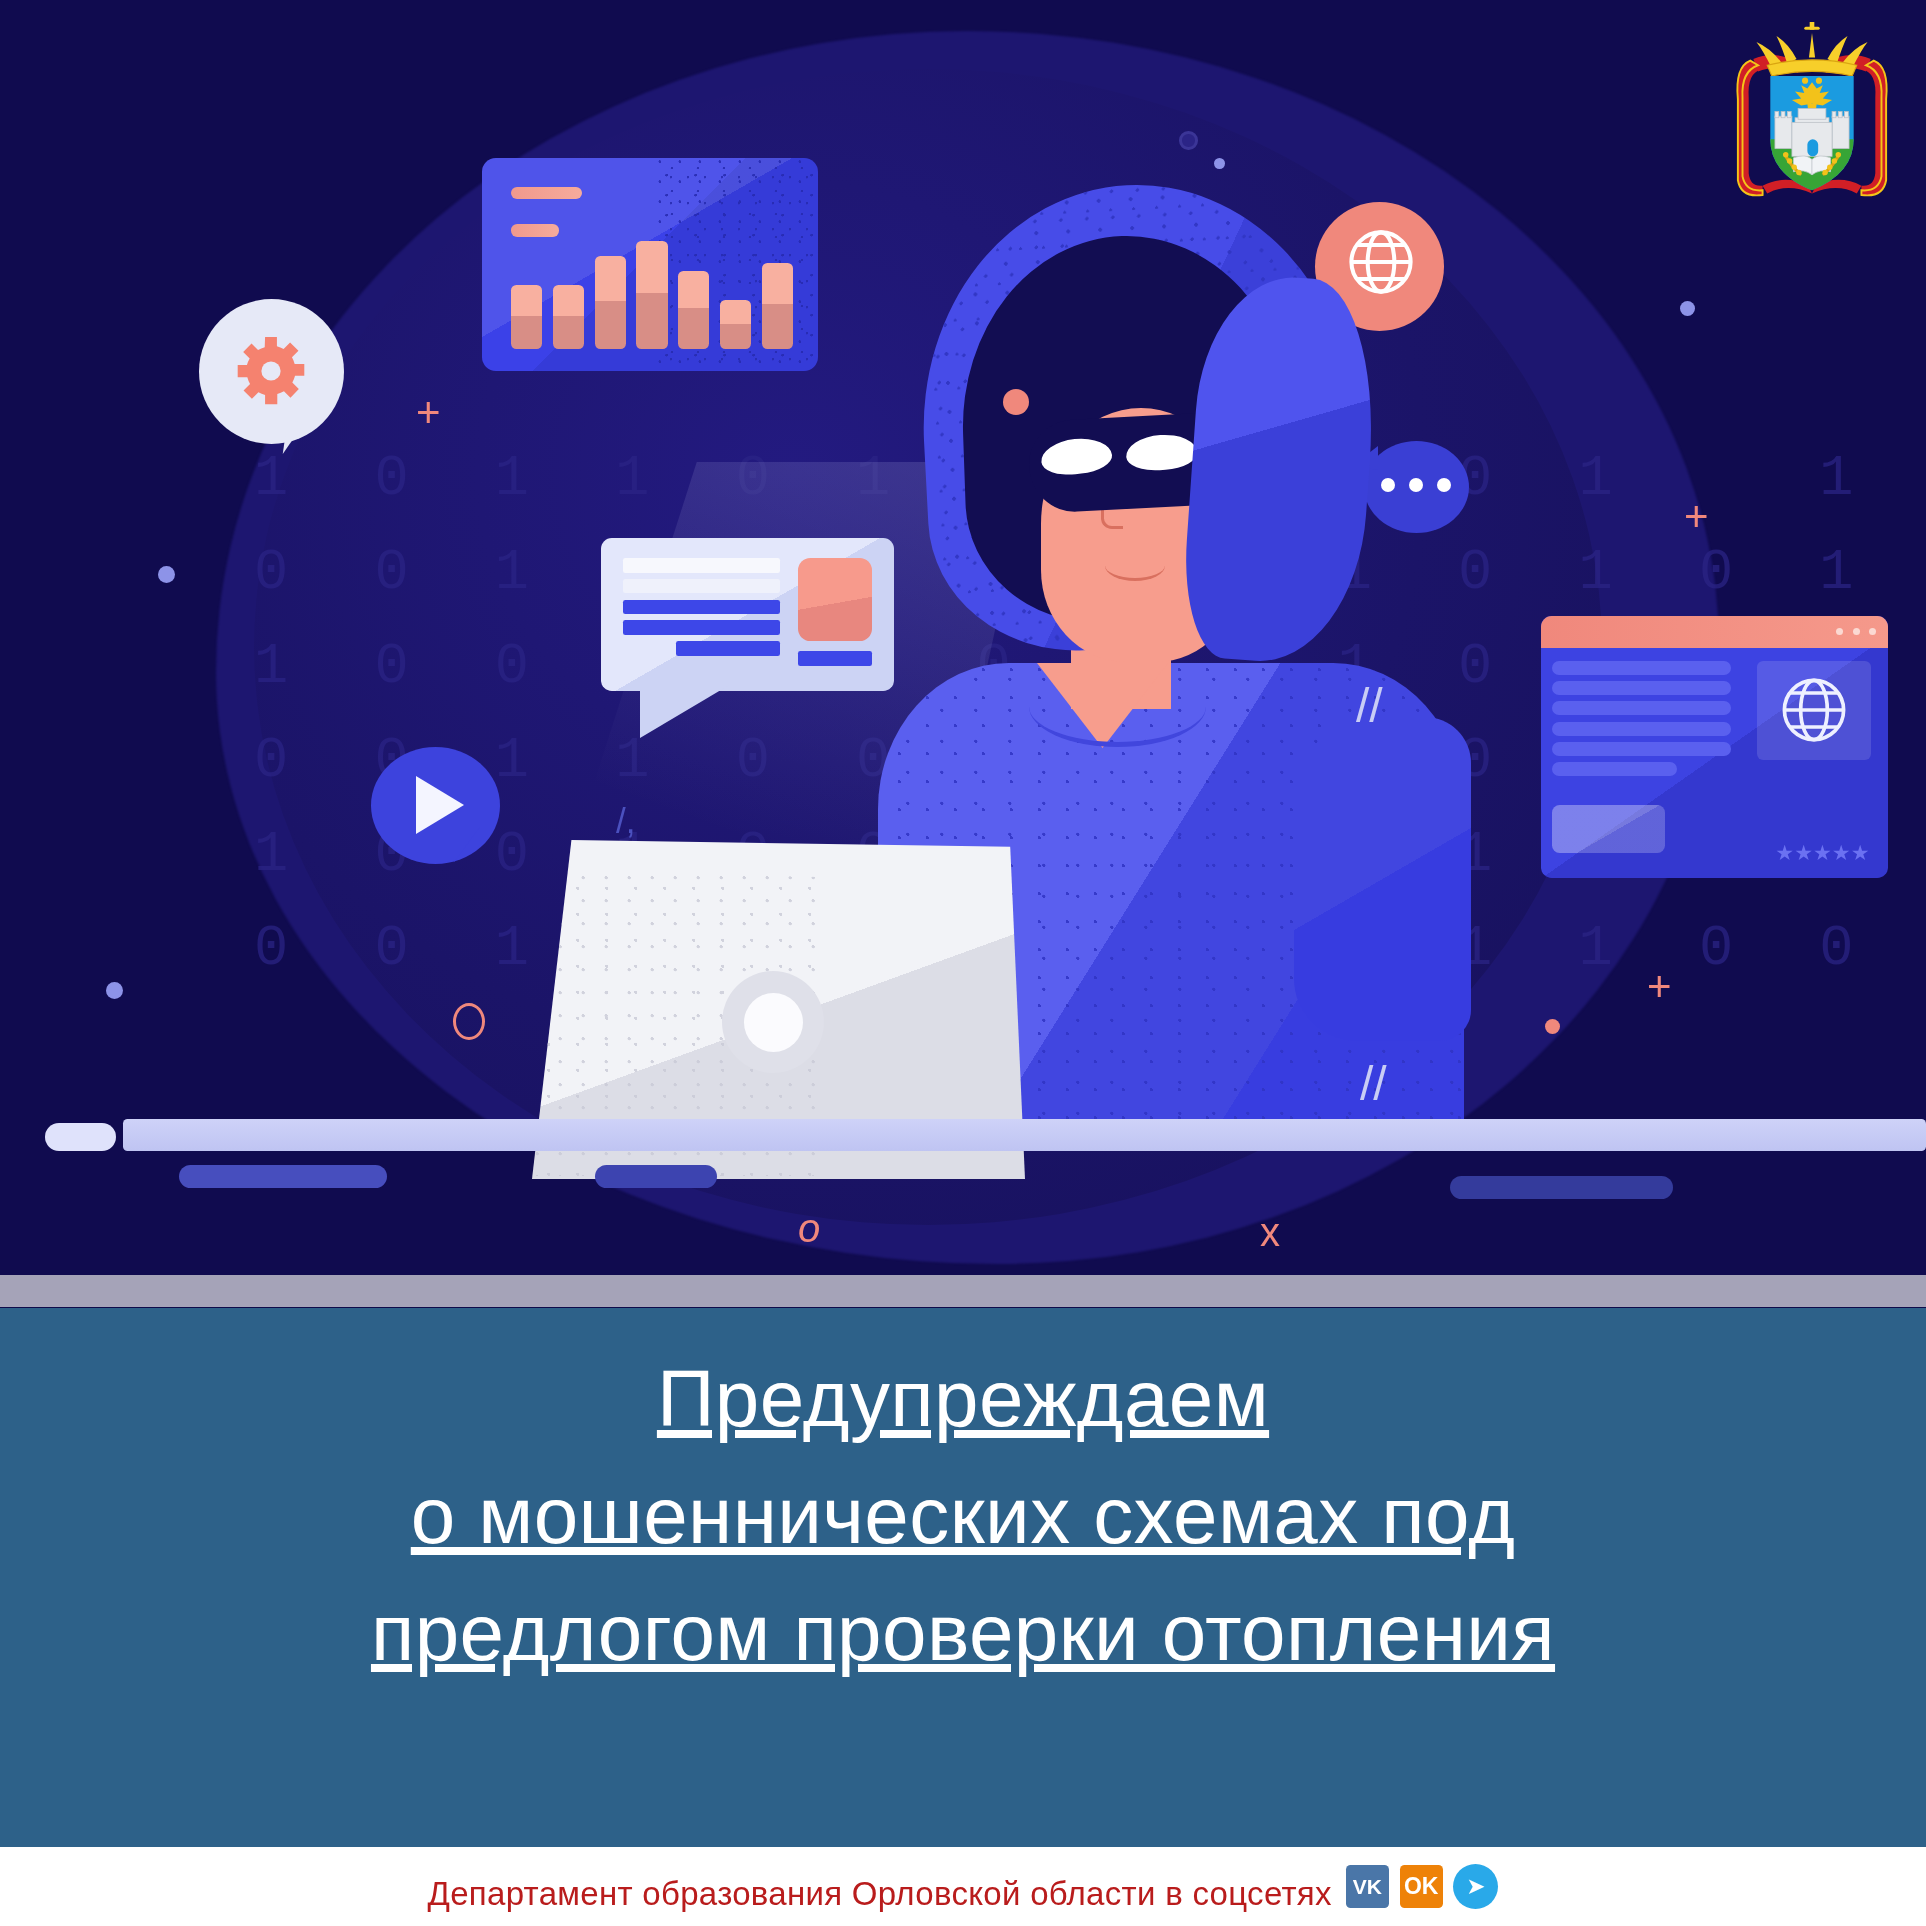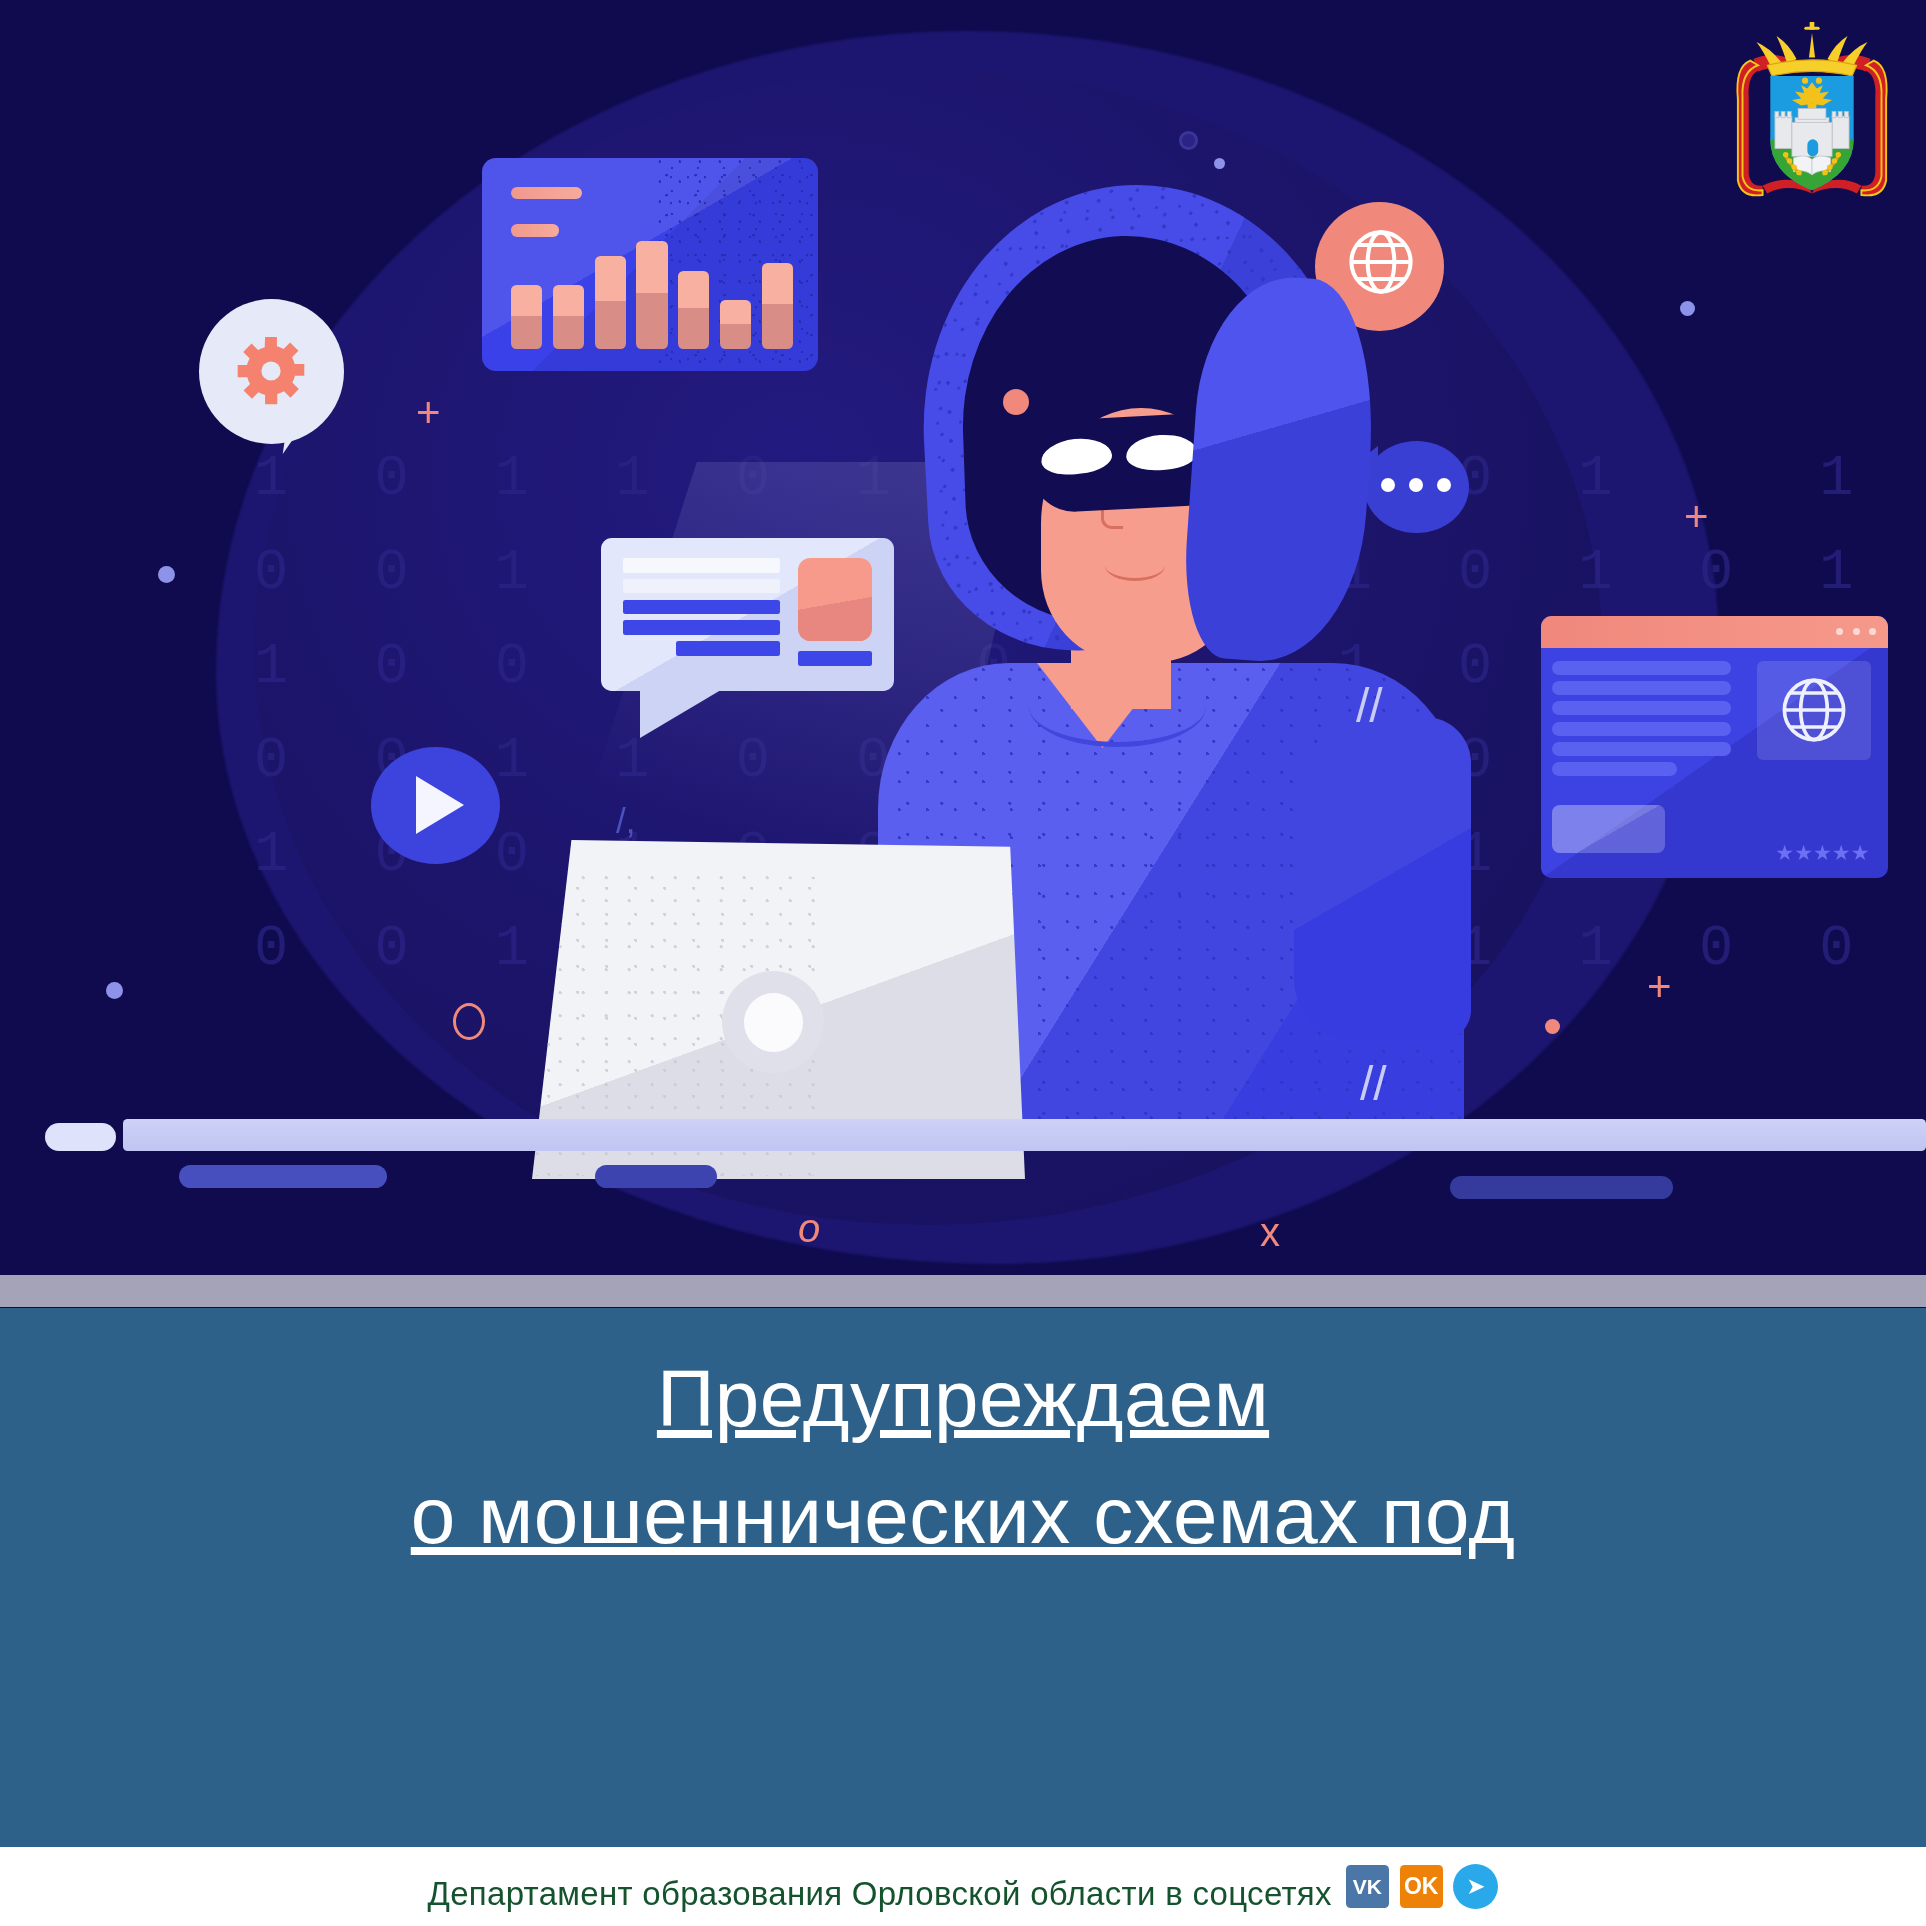--- a/index.html
+++ b/index.html
@@ -234,21 +234,21 @@
   .sep { position:absolute; left:0; top:1275px; width:1926px; height:32px; background:#a5a3b8; }
   .banner { position:absolute; left:0; top:1308px; width:1926px; height:539px;
     background:#2d6189; }
   .banner .txt { position:absolute; left:0; right:0; top:32px; text-align:center; color:#fff;
     font-size:80px; line-height:117px; font-weight:400; letter-spacing:0.4px; }
   .banner .txt div { white-space:nowrap;text-decoration:underline; }
 
   
   .footer { position:absolute; left:0; top:1847px; width:1926px; height:79px; background:#fff;
     display:flex; align-items:center; justify-content:center; gap:14px; }
-  .footer .ftxt { color:#14532d; font-size:33px; letter-spacing:0.3px;margin-top:15px; }
+  .footer .ftxt { color:#b91c1c; font-size:33px; letter-spacing:0.3px;margin-top:15px; }
   .soc { display:flex; align-items:center; gap:10.8px; }
   .soc .vk { width:43px;height:43px;background:#4a76a8;border-radius:4.6px;
     display:flex;align-items:center;justify-content:center;color:#fff;font-size:21px;font-weight:bold; }
   .soc .ok { width:43px;height:43px;background:#ee8208;border-radius:4.6px;
     display:flex;align-items:center;justify-content:center;color:#fff;font-size:23px;font-weight:bold; }
   .soc .tg { width:45px;height:45px;background:#29a9e9;border-radius:50%;
     display:flex;align-items:center;justify-content:center;color:#fff;font-size:23px; }
 </style>
 </head>
 <body>
@@ -479,20 +479,21 @@
         <circle cx="127" cy="195" r="3.5" fill="#f2c21a"></circle>
     </svg>
   </div>
 
   <div class="sep"></div>
 
   <div class="banner">
     <div class="txt">
       <div>Предупреждаем</div>
       <div>о мошеннических схемах под</div>
+      <div>предлогом проверки отопления</div>
     </div>
   </div>
 
   <div class="footer">
     <div class="ftxt">Департамент образования Орловской области в соцсетях</div>
     <div class="soc">
       <div class="vk">VK</div>
       <div class="ok">OK</div>
       <div class="tg">➤</div>
     </div>

